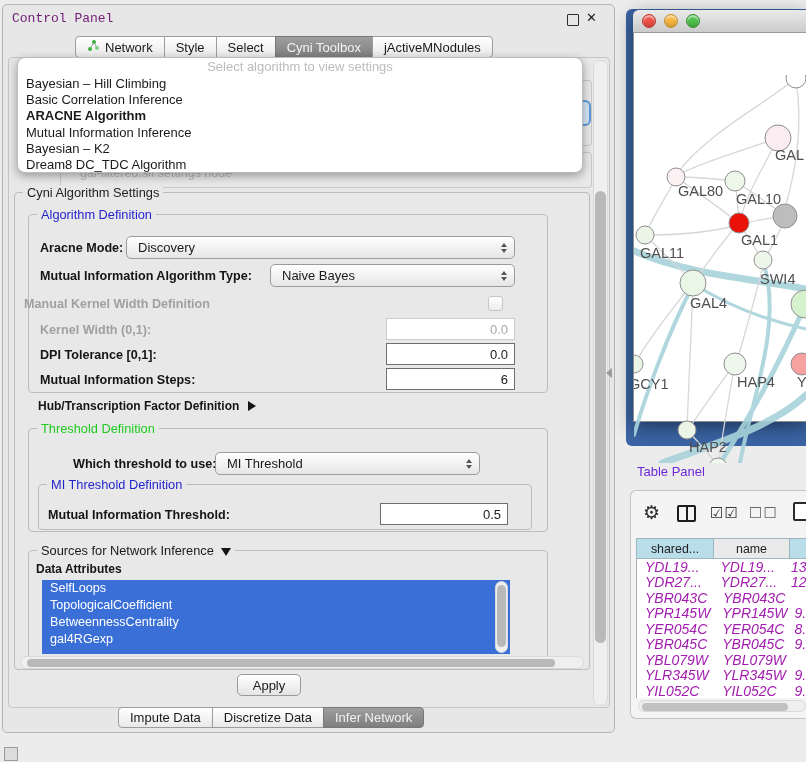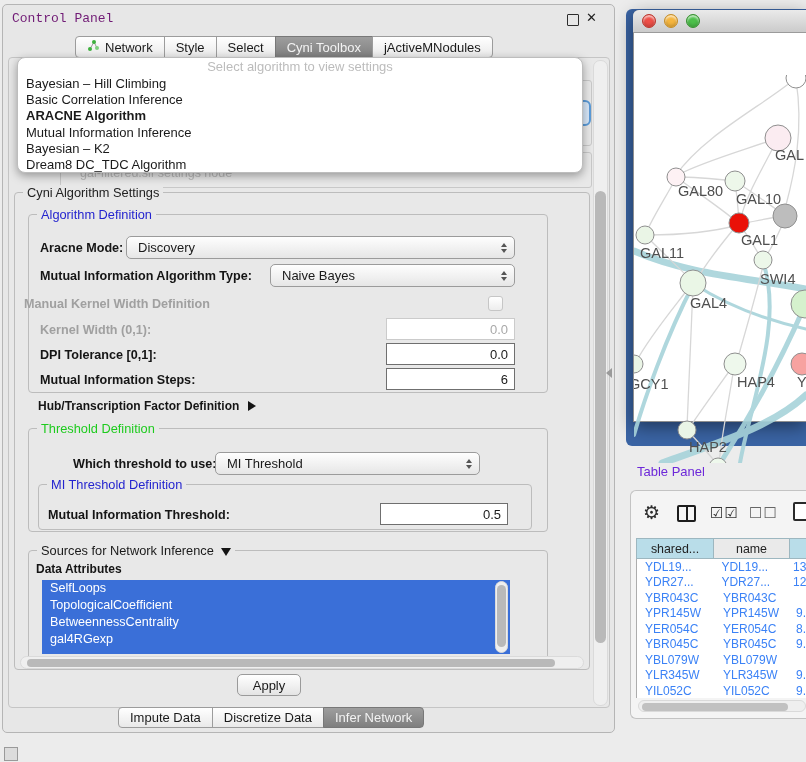--- a/index.html
+++ b/index.html
@@ -68,21 +68,21 @@
            border:1px solid #c3c3c3;border-right:none;border-radius:6px 0 0 6px;box-sizing:border-box;}
   .gear{position:absolute;left:643px;top:501px;font-size:19px;color:#2b2b2b;font-family:"DejaVu Sans",sans-serif;}
   .split-ic{position:absolute;left:677px;top:505px;width:19px;height:17px;border:2px solid #1c1c1c;border-radius:2px;box-sizing:border-box;}
   .split-ic::after{content:"";position:absolute;left:6.5px;top:0;width:2px;height:13px;background:#1c1c1c;}
   .cbpair{position:absolute;font-size:15px;letter-spacing:1px;color:#333;font-family:"DejaVu Sans",sans-serif;}
   .doc-ic{position:absolute;left:793px;top:502px;width:16px;height:19px;border:2px solid #2a2a2a;border-radius:2px;background:#fff;box-sizing:border-box;}
   .thead-cell{position:absolute;height:21px;box-sizing:border-box;border:1px solid #9db7c0;
               display:flex;align-items:center;justify-content:center;font-size:12.4px;color:#222;}
   .tbody{position:absolute;left:636px;top:559px;width:170px;height:139px;background:#fff;overflow:hidden;
          border-left:1px solid #adadad;box-sizing:border-box;}
-  .trow{display:flex;height:15.5px;align-items:center;font-size:12px;color:#3b82f6;}
+  .trow{display:flex;height:15.5px;align-items:center;font-size:14px;color:#a21caf;font-style:italic;}
   .tc{overflow:hidden;white-space:nowrap;box-sizing:border-box;}
   .tc1{width:77px;padding-left:8px;}
   .tc2{width:76px;padding-left:9px;}
   .tc3{padding-left:6px;}
   .frag{position:absolute;border:1px solid #c8c8c8;border-radius:3px;box-sizing:border-box;}
   .splitter-arrow{position:absolute;left:606px;top:368px;width:0;height:0;
                   border-top:5px solid transparent;border-bottom:5px solid transparent;border-right:6px solid #9a9a9a;}
   .mini-sq{position:absolute;left:4px;top:747px;width:14px;height:14px;border:1px solid #9a9a9a;background:#dcdcdc;box-sizing:border-box;}
   .net-ic{display:inline-block;margin-right:5px;}
 </style>

